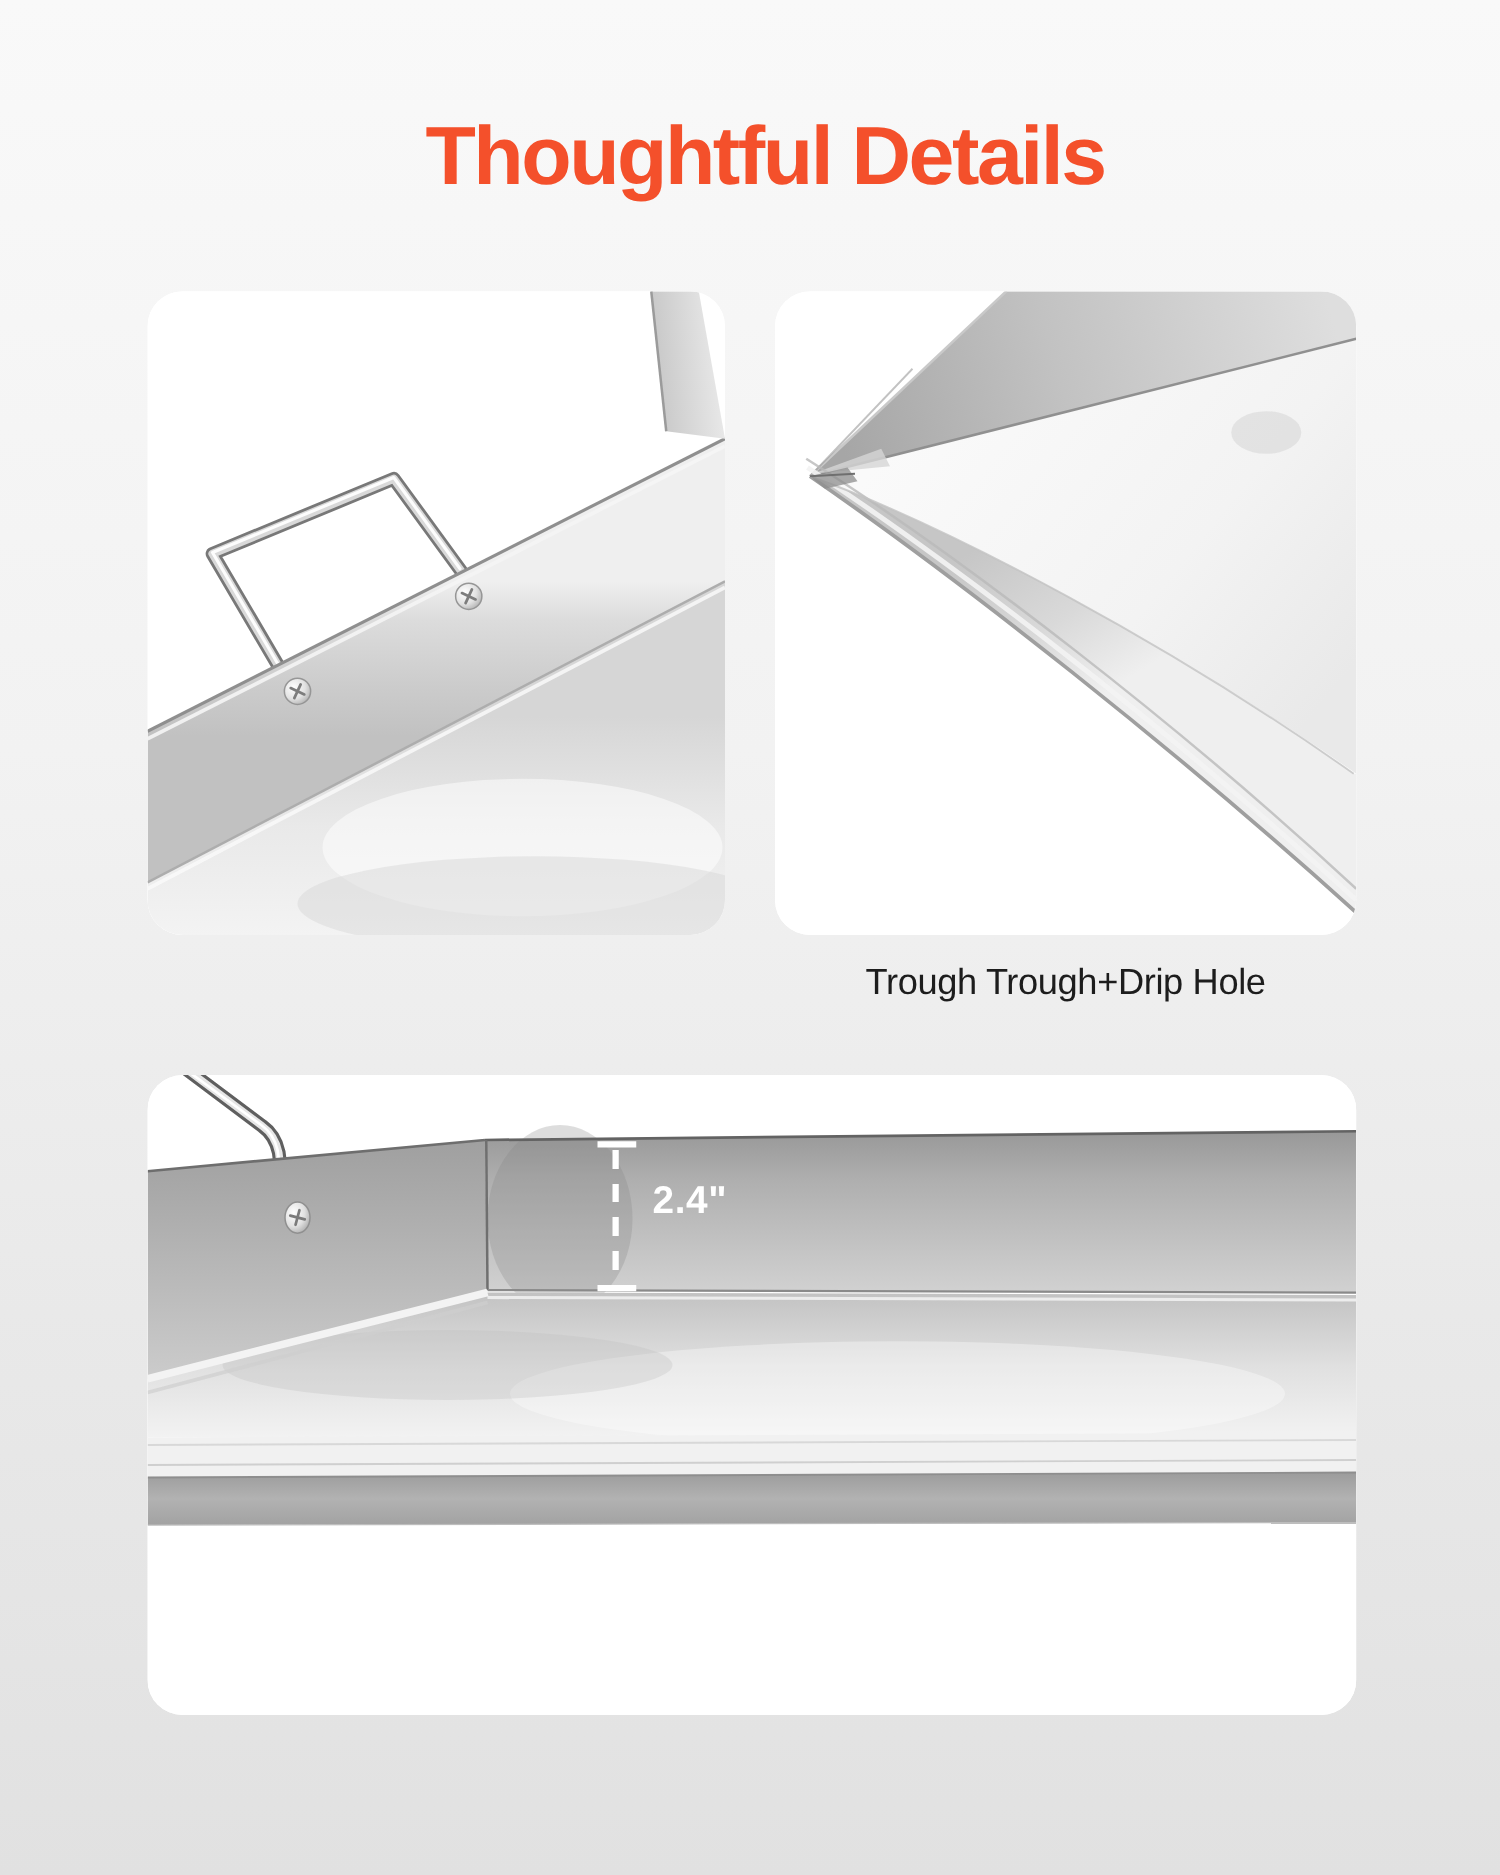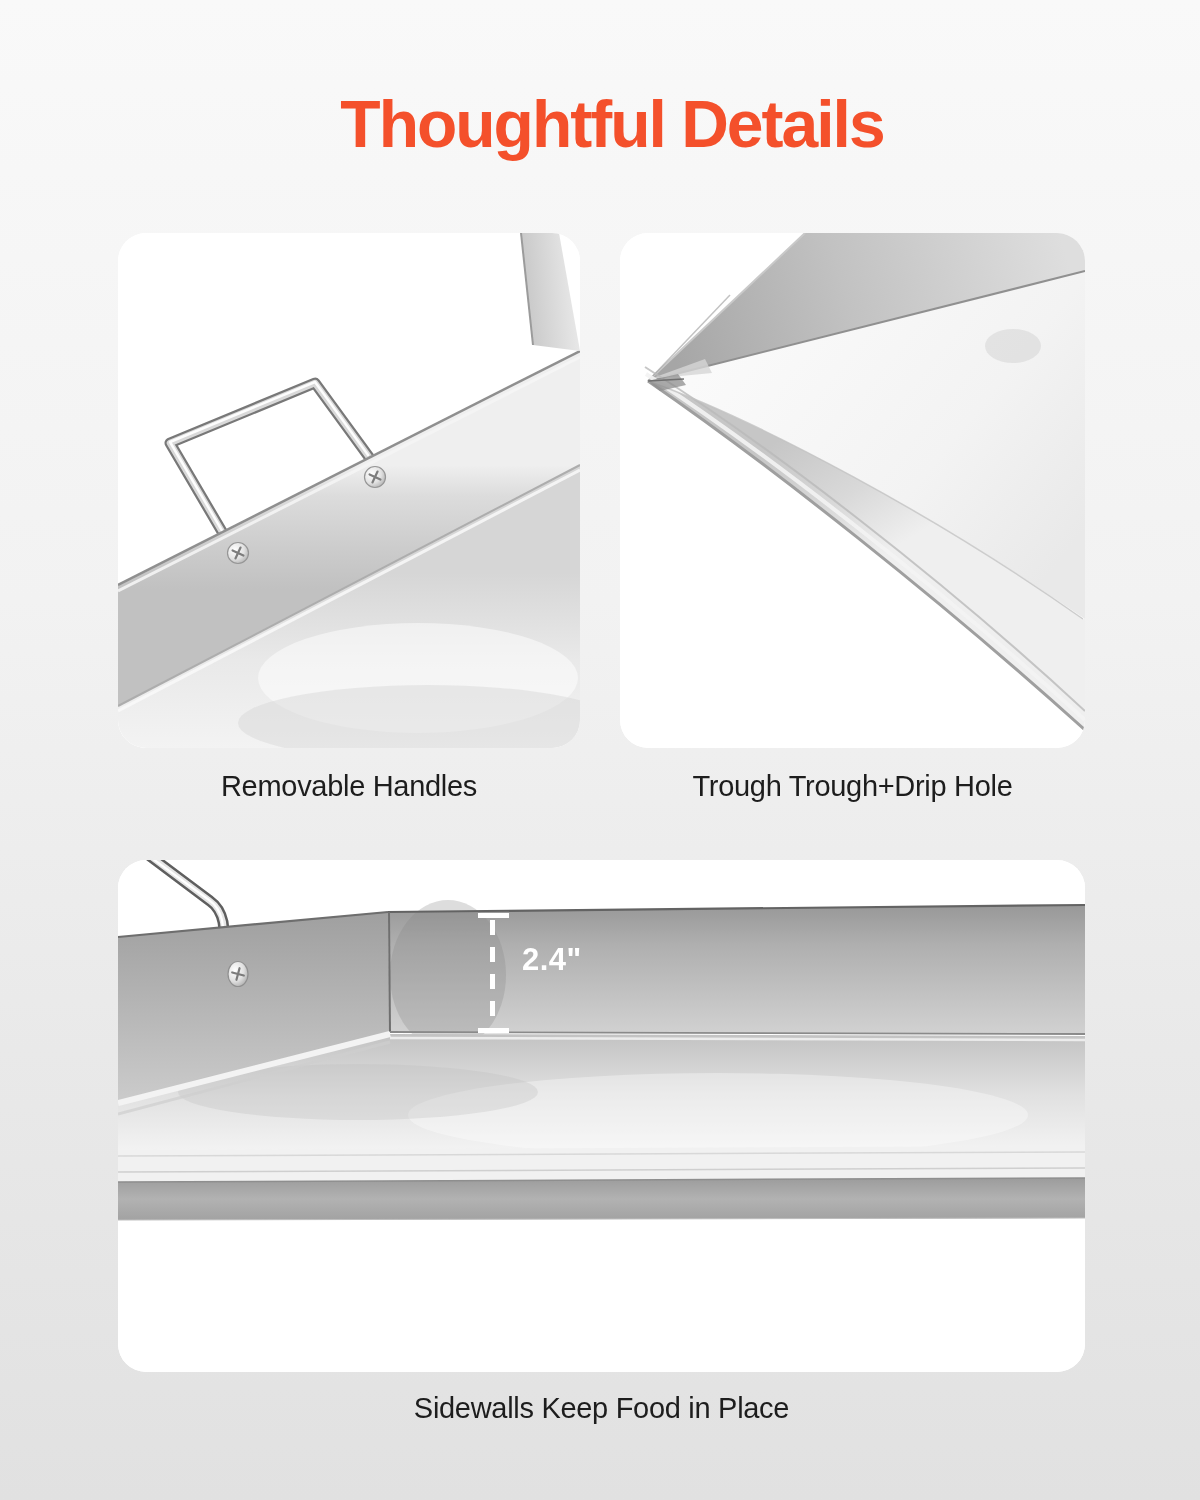--- a/index.html
+++ b/index.html
@@ -166,21 +166,20 @@
         <path d="M28,148 C140,188 320,285 463,386" stroke="#c2c2c2" stroke-width="1.5" fill="none" opacity="0.8"></path>
       </g>
 
       <g>
         <polygon points="28,148 58,141 66,152 40,158" fill="#8e8e8e" opacity="0.75"></polygon>
         <line x1="28" y1="148" x2="64" y2="146" stroke="#6f6f6f" stroke-width="1.5"></line>
       </g>
     </svg>
   </div>
 
-  <div class="caption caption-left">Removable Handles</div>
   <div class="caption caption-right">Trough Trough+Drip Hole</div>
 
   <div class="card card-sidewall">
     <svg width="967" height="512" viewBox="0 0 967 512">
       <defs>
         <linearGradient id="bc-backwall" gradientUnits="userSpaceOnUse" x1="0" y1="45" x2="0" y2="176">
           <stop offset="0" stop-color="#989898"></stop>
             <stop offset="0.3" stop-color="#afafaf"></stop>
           <stop offset="1" stop-color="#d2d2d2"></stop>
         </linearGradient>
@@ -256,15 +255,14 @@
     </svg>
 
     <div>
       <div class="dim-cap dim-cap-top"></div>
       <div class="dim-line"></div>
       <div class="dim-cap dim-cap-bottom"></div>
       <div class="dim-label">2.4"</div>
     </div>
   </div>
 
-  <div class="caption caption-bottom">Sidewalls Keep Food in Place</div>
 
 </div>
 
 </body></html>

